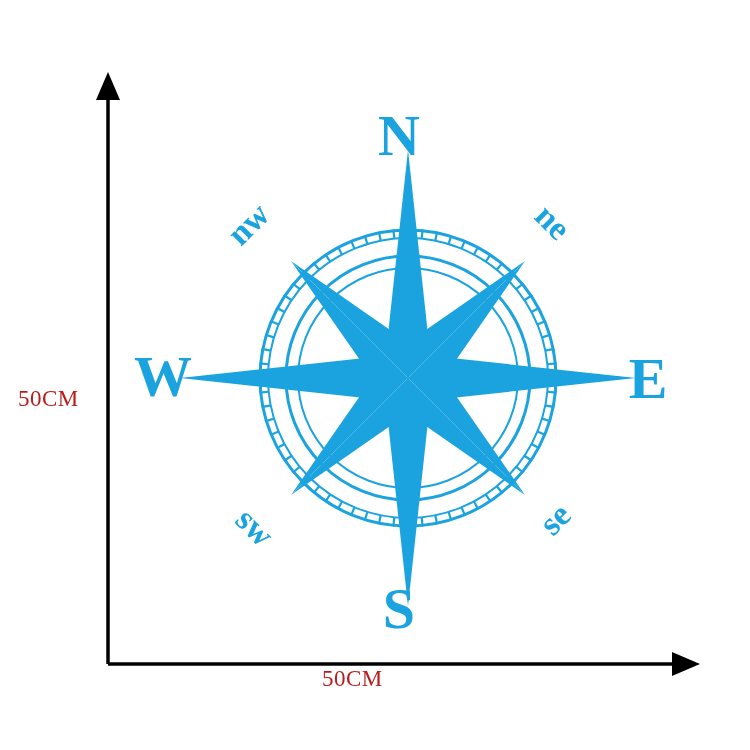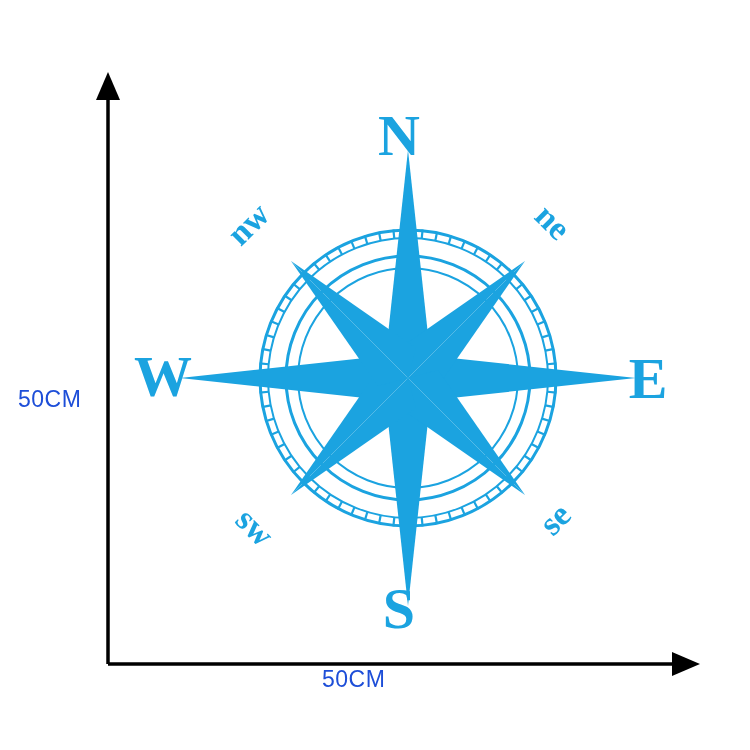--- a/index.html
+++ b/index.html
@@ -22,23 +22,23 @@
   #diagram-svg {
     position: absolute;
     left: 0;
     top: 0;
     width: 750px;
     height: 750px;
     display: block;
   }
   .dim-label {
     position: absolute;
-    font-family: Liberation Sans, sans-serif;
+    font-family: Liberation Serif, serif;
     font-size: 23px;
-    color: #1d4ed8;
+    color: #b91c1c;
     letter-spacing: 0.5px;
     white-space: nowrap;
   }
   #dim-label-vertical {
     left: 18px;
     top: 386px;
   }
   #dim-label-horizontal {
     left: 322px;
     top: 666px;

